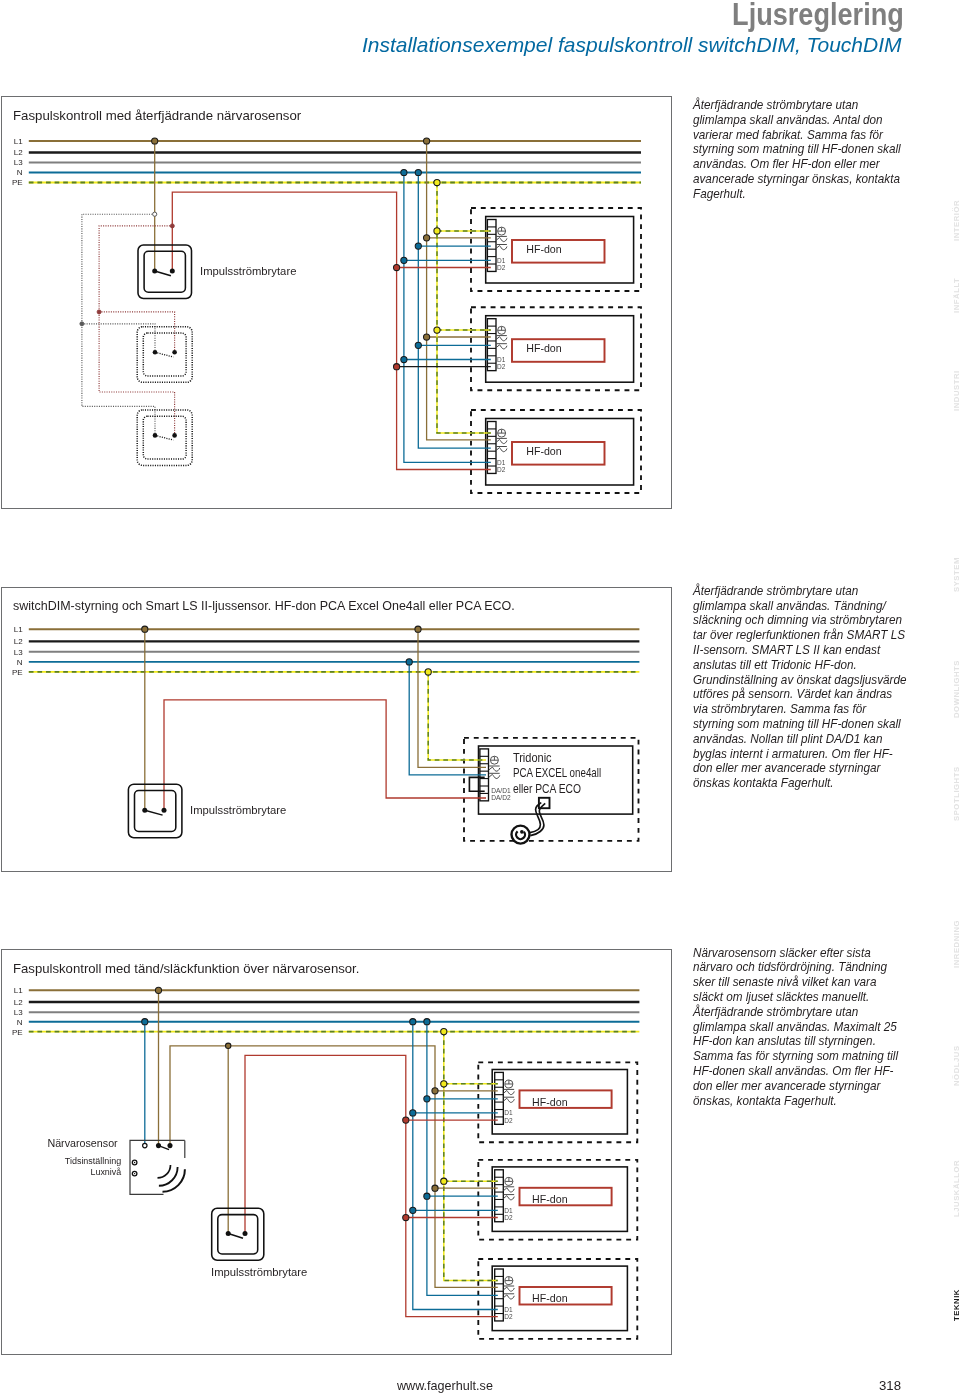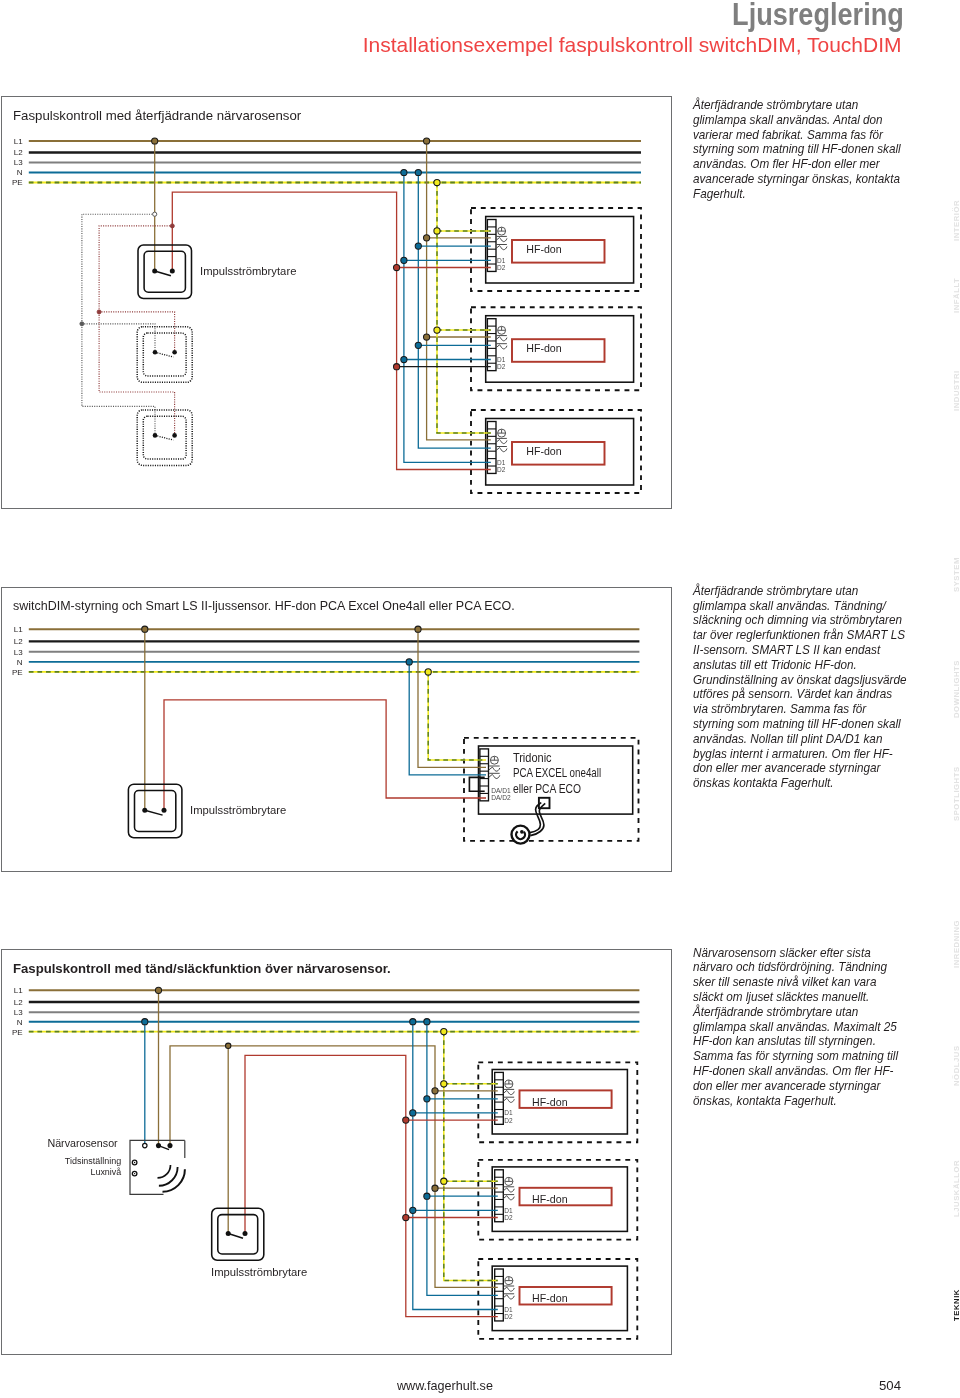--- a/index.html
+++ b/index.html
@@ -2,22 +2,22 @@
 <html><head>
 <meta charset="utf-8">
 <title>Ljusreglering</title>
 <style>
   html,body{margin:0;padding:0;background:#ffffff;}
   body{width:960px;height:1398px;position:relative;overflow:hidden;
        font-family:"Liberation Sans",sans-serif;}
   #hdr-title{position:absolute;top:-3.5px;right:56.5px;font-size:30.6px;font-weight:bold;
       color:#7f7f7f;line-height:35px;white-space:nowrap;
       transform-origin:100% 0;transform:scaleX(0.886);}
-  #hdr-sub{position:absolute;top:32px;right:58.5px;font-size:21px;color:#ef4444;
-      line-height:26px;white-space:nowrap;}
+  #hdr-sub{position:absolute;top:32px;right:58.5px;font-size:21px;color:#0369a1;
+      line-height:26px;white-space:nowrap;font-style:italic;}
   .panel{position:absolute;border:1px solid #6d6e70;box-sizing:border-box;background:#fff;}
   .ptitle{position:absolute;font-size:13.2px;color:#231f20;white-space:nowrap;
       transform-origin:0 0;}
   .note{position:absolute;font-family:"Liberation Sans",sans-serif;font-style:italic;
       font-weight:normal;font-size:12.4px;line-height:14.8px;color:#231f20;width:226.5px;
       letter-spacing:0px;transform-origin:0 0;transform:scaleX(0.945);}
   .vtab{position:absolute;left:952.2px;font-size:7.7px;font-weight:bold;letter-spacing:0.55px;
       color:#e2e2e2;transform-origin:0 0;transform:rotate(-90deg);white-space:nowrap;}
   .vtab.last{color:#1a1a1a;}
   #footer-url{position:absolute;left:397.4px;top:1377.5px;font-size:13.2px;color:#231f20;
@@ -30,36 +30,36 @@
 </head>
 <body>
 
 <div id="hdr-title">Ljusreglering</div>
 <div id="hdr-sub">Installationsexempel faspulskontroll switchDIM, TouchDIM</div>
 <div class="panel" style="left:0.5px;top:96px;width:671px;height:412.5px;"></div>
 <div class="panel" style="left:0.5px;top:586.8px;width:671px;height:285.5px;"></div>
 <div class="panel" style="left:0.5px;top:949.3px;width:671px;height:405.8px;"></div>
 <div class="ptitle" style="left:12.6px;top:108.4px;transform:scaleX(1.003);">Faspulskontroll med återfjädrande närvarosensor</div>
 <div class="ptitle" style="left:12.6px;top:598.4px;transform:scaleX(0.947);">switchDIM-styrning och Smart LS II-ljussensor. HF-don PCA Excel One4all eller PCA ECO.</div>
-<div class="ptitle" style="left:12.6px;top:961.4px;transform:scaleX(0.997);font-weight:bold;">Faspulskontroll med tänd/släckfunktion över närvarosensor.</div>
+<div class="ptitle" style="left:12.6px;top:961.4px;transform:scaleX(0.997);">Faspulskontroll med tänd/släckfunktion över närvarosensor.</div>
 <div class="note" style="left:692.5px;top:98.1px;">Återfjädrande strömbrytare utan glimlampa skall användas. Antal don varierar med fabrikat. Samma fas för styrning som matning till HF-donen skall användas. Om fler HF-don eller mer avancerade styrningar önskas, kontakta Fagerhult.</div>
 <div class="note" style="left:692.5px;top:583.9px;">Återfjädrande strömbrytare utan glimlampa skall användas. Tändning/ släckning och dimning via strömbrytaren tar över reglerfunktionen från SMART LS II-sensorn. SMART LS II kan endast anslutas till ett Tridonic HF-don. Grundinställning av önskat dagsljusvärde utföres på sensorn. Värdet kan ändras via strömbrytaren. Samma fas för styrning som matning till HF-donen skall användas. Nollan till plint DA/D1 kan byglas internt i armaturen. Om fler HF-don eller mer avancerade styrningar önskas kontakta Fagerhult.</div>
 <div class="note" style="left:692.5px;top:945.6px;">Närvarosensorn släcker efter sista närvaro och tidsfördröjning. Tändning sker till senaste nivå vilket kan vara släckt om ljuset släcktes manuellt. Återfjädrande strömbrytare utan glimlampa skall användas. Maximalt 25 HF-don kan anslutas till styrningen. Samma fas för styrning som matning till HF-donen skall användas. Om fler HF-don eller mer avancerade styrningar önskas, kontakta Fagerhult.</div>
 <div class="vtab" style="top:241px;">INTERIÖR</div>
 <div class="vtab" style="top:313px;">INFÄLLT</div>
 <div class="vtab" style="top:411px;">INDUSTRI</div>
 <div class="vtab" style="top:592px;">SYSTEM</div>
 <div class="vtab" style="top:718px;">DOWNLIGHTS</div>
 <div class="vtab" style="top:821px;">SPOTLIGHTS</div>
 <div class="vtab" style="top:968px;">INREDNING</div>
 <div class="vtab" style="top:1086px;">NÖDLJUS</div>
 <div class="vtab" style="top:1217px;">LJUSKÄLLOR</div>
 <div class="vtab last" style="top:1321px;">TEKNIK</div>
 <div id="footer-url">www.fagerhult.se</div>
-<div id="footer-page">504</div>
+<div id="footer-page">318</div>
 <svg class="dia" width="960" height="1398" viewBox="0 0 960 1398">
 <g>
 <rect x="471" y="208" width="170" height="83" fill="none" stroke="#111" stroke-width="1.85" stroke-dasharray="4.9 4.9"></rect>
 <rect x="485.7" y="216.5" width="147.9" height="66.5" fill="#fff" stroke="#111" stroke-width="1.55"></rect>
 <g>
 <rect x="487.4" y="219.5" width="8.6" height="51.94" fill="#ffffff" stroke="#111" stroke-width="1.35"></rect>
 <line x1="487.4" y1="226.92" x2="496" y2="226.92" stroke="#111" stroke-width="1.1"></line>
 <line x1="487.4" y1="234.34" x2="496" y2="234.34" stroke="#111" stroke-width="1.1"></line>
 <line x1="487.4" y1="241.76" x2="496" y2="241.76" stroke="#111" stroke-width="1.1"></line>
 <line x1="487.4" y1="249.18" x2="496" y2="249.18" stroke="#111" stroke-width="1.1"></line>

